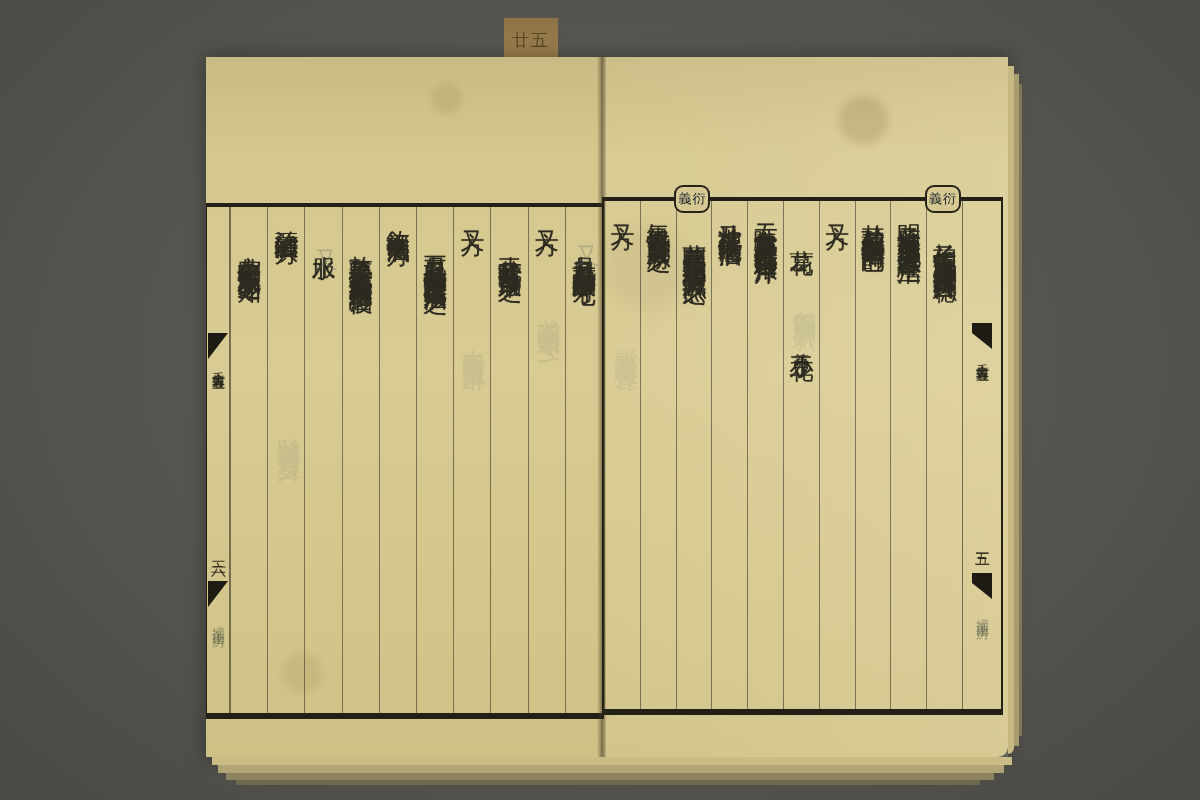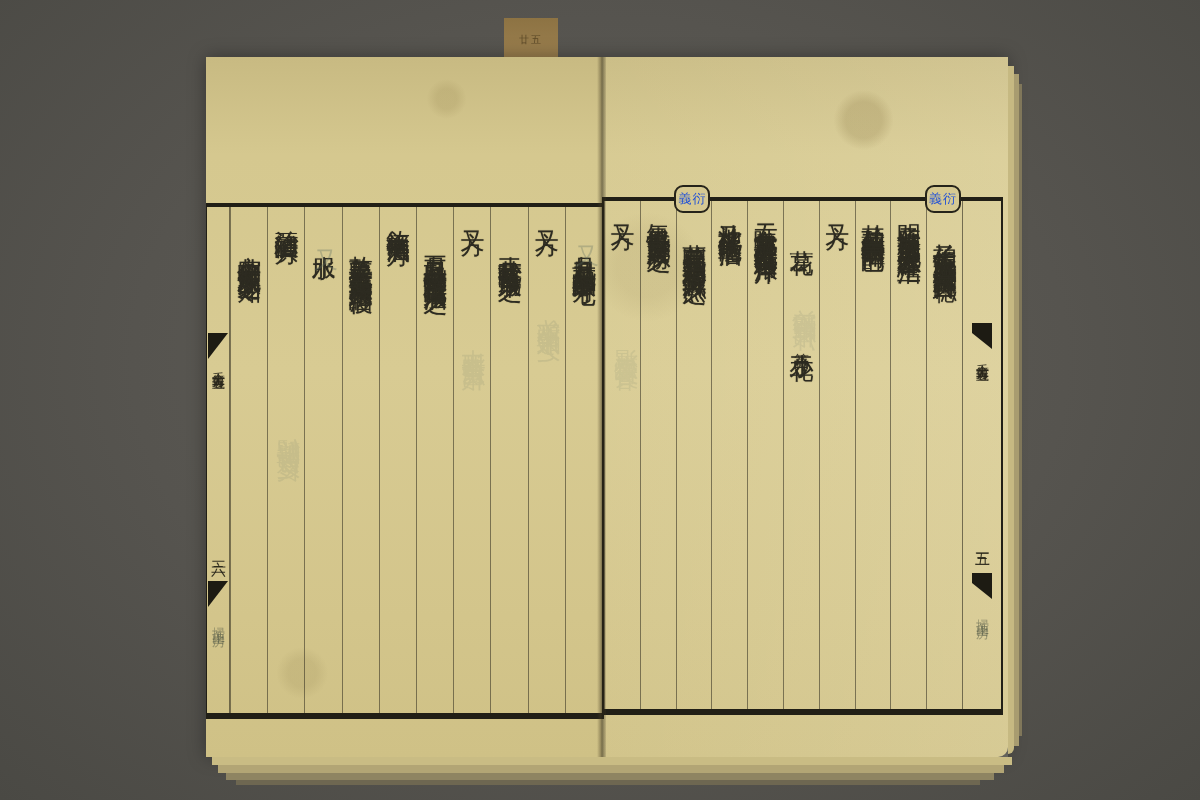--- a/index.html
+++ b/index.html
@@ -24,36 +24,36 @@
     background:linear-gradient(90deg,rgba(80,70,40,0) 0%,rgba(70,60,35,.45) 45%,rgba(40,35,20,.55) 55%,rgba(80,70,45,.15) 100%);}
   .stains{position:absolute;left:206px;top:57px;width:802px;height:700px;pointer-events:none;
     background:
       radial-gradient(circle at 82% 9%, rgba(110,90,40,.18) 0 18px, transparent 30px),
       radial-gradient(circle at 30% 6%, rgba(110,90,40,.12) 0 10px, transparent 20px),
       radial-gradient(circle at 12% 88%, rgba(100,85,40,.10) 0 14px, transparent 26px),
       radial-gradient(circle at 55% 30%, rgba(90,75,35,.07) 0 30px, transparent 55px);}
   
   .tab{position:absolute;left:504px;top:18px;width:54px;height:44px;background:linear-gradient(180deg,#8d7343,#9c8050);
     display:flex;align-items:center;justify-content:center;}
-  .tab span{color:rgba(40,30,10,.55);font-size:10px;letter-spacing:2px;}
+  .tab span{color:rgba(40,30,10,.55);font-size:17px;letter-spacing:2px;}
   
   .frame{position:absolute;background:transparent;border:2px solid #211f16;display:flex;box-sizing:border-box;}
   .frame-left{left:206px;top:203px;width:398px;height:516px;border-top-width:4px;border-bottom-width:6px;border-left-width:1px;}
   .frame-right{left:602px;top:197px;width:401px;height:518px;border-top-width:4px;border-bottom-width:6px;}
   .cols{flex:1;display:flex;flex-direction:row-reverse;position:relative;}
   .col{flex:1;display:flex;justify-content:center;border-left:1px solid rgba(45,42,30,.55);overflow:hidden;}
   .vtext{writing-mode:vertical-rl;text-orientation:upright;font-size:24px;letter-spacing:2px;
     color:#2d2b21;line-height:1.18;padding-top:4px;text-shadow:0 0 1px rgba(45,40,25,.4);}
   .indent1{padding-top:30px;}
   .boxcol{padding-top:24px;}
   .seg-small{font-size:15px;letter-spacing:3px;opacity:.9;}
   .seg-gap{display:inline-block;width:2px;}
   .label-box{position:absolute;width:36px;height:28px;background:#d6c992;border:2px solid #25231a;
     border-radius:9px;display:flex;align-items:center;justify-content:center;z-index:3;box-sizing:border-box;}
-  .label-box span{font-size:13px;color:#1d4ed8;direction:rtl;unicode-bidi:bidi-override;letter-spacing:1px;}
+  .label-box span{font-size:13px;color:#0f172a;direction:rtl;unicode-bidi:bidi-override;letter-spacing:1px;}
   
   .banxin{position:relative;box-sizing:border-box;}
   .banxin-left{width:23px;border-right:1px solid rgba(45,42,30,.6);}
   .banxin-right{width:39px;border-left:1px solid rgba(45,42,30,.6);}
   .fishtail{position:absolute;left:50%;transform:translateX(-50%);width:20px;height:26px;background:#1d1b13;}
   .ft-a{clip-path:polygon(0 0,100% 0,100% 100%,0 38%);}
   .ft-b{clip-path:polygon(0 0,100% 0,0 100%);}
   .bx-title{position:absolute;left:50%;transform:translateX(-50%);writing-mode:vertical-rl;text-orientation:upright;
     font-size:13px;color:rgba(40,38,26,.8);letter-spacing:1px;}
   .bx-leaf{position:absolute;left:50%;transform:translateX(-50%);writing-mode:vertical-rl;text-orientation:upright;

